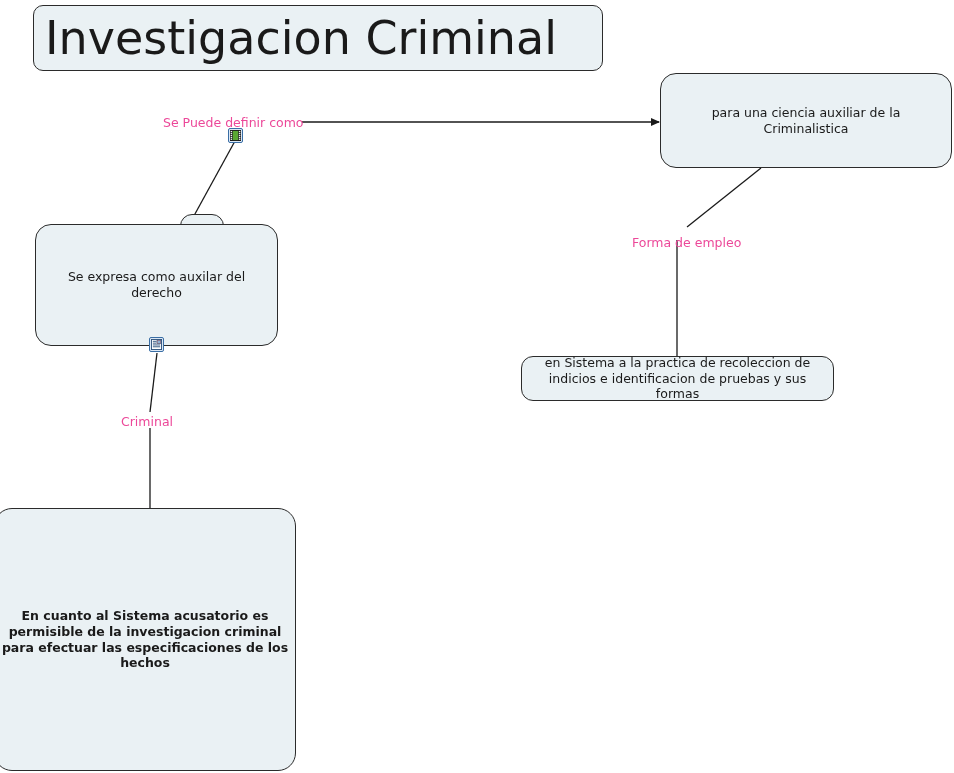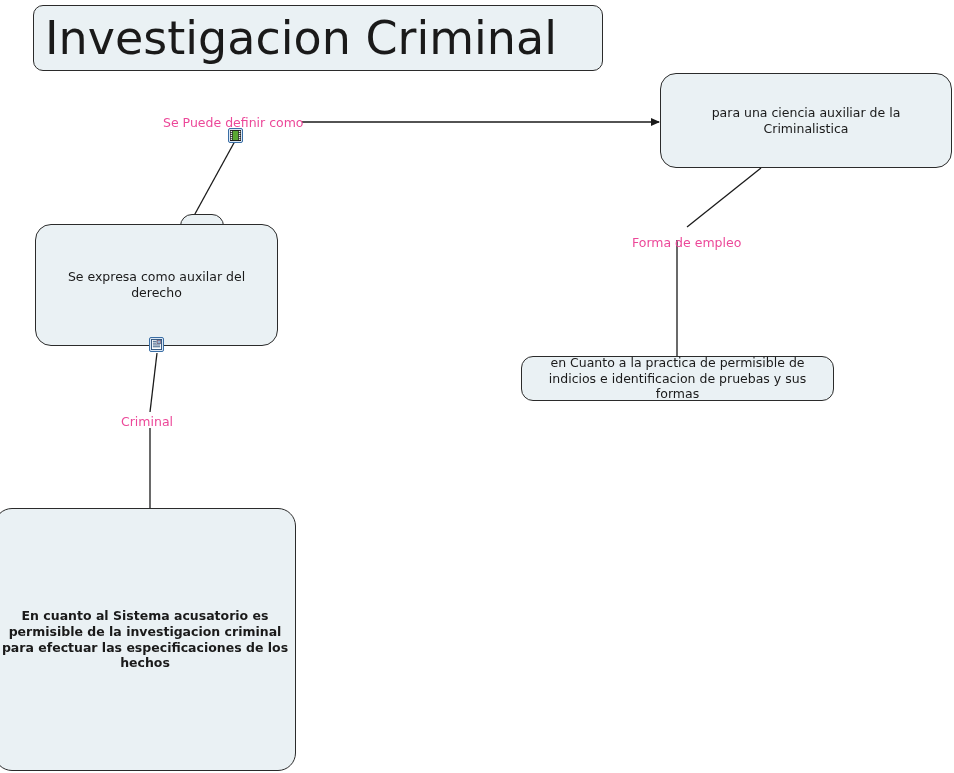--- a/index.html
+++ b/index.html
@@ -179,21 +179,21 @@
 
   <div class="node" id="node-hidden">
     <span class="node-text"></span>
   </div>
 
   <div class="node" id="node-expresa">
     <span class="node-text">Se expresa como auxilar del derecho</span>
   </div>
 
   <div class="node" id="node-recoleccion">
-    <span class="node-text">en Cuanto a la practica de permisible de indicios e identificacion de pruebas y sus formas</span>
+    <span class="node-text">en Sistema a la practica de recoleccion de indicios e identificacion de pruebas y sus formas</span>
   </div>
 
   <div class="node" id="node-sistema">
     <span class="node-text">En cuanto al Sistema acusatorio es permisible de la investigacion criminal para efectuar las especificaciones de los hechos</span>
   </div>
 
   <div class="edge-label" id="label-sepuede">Se Puede definir como</div>
 
   <div class="edge-label" id="label-forma">Forma de empleo</div>
 

